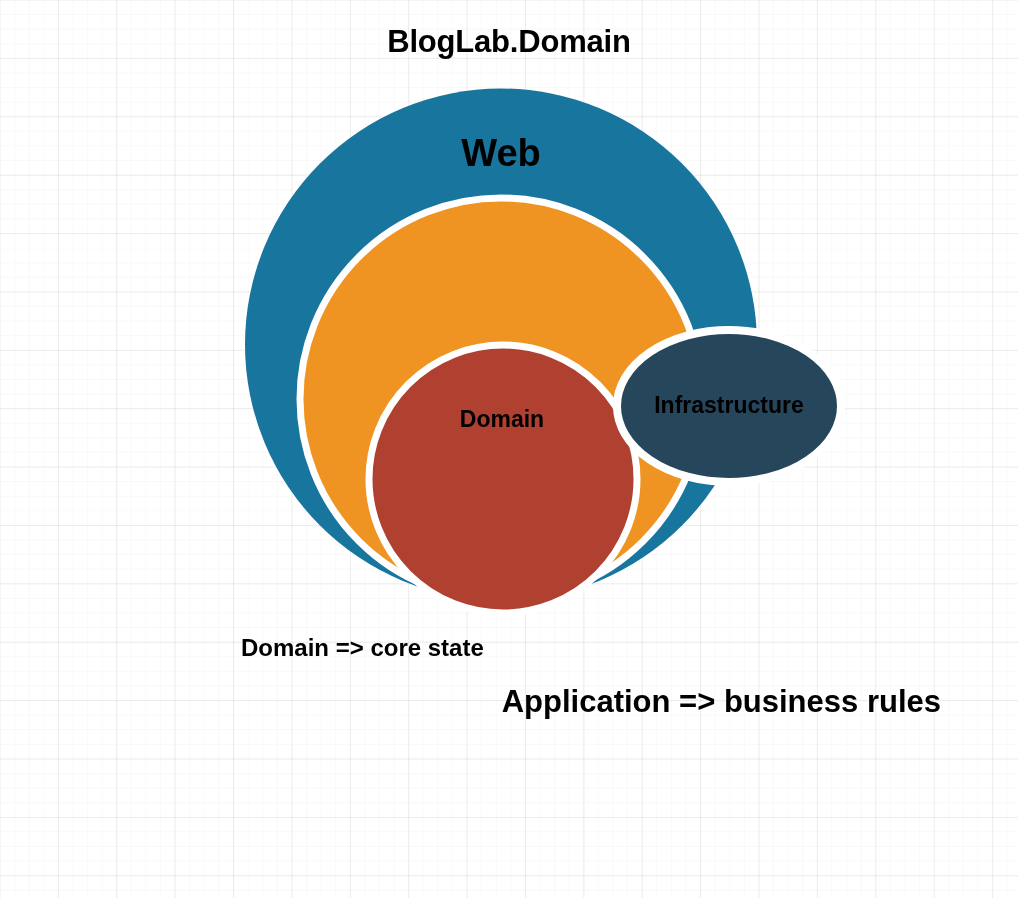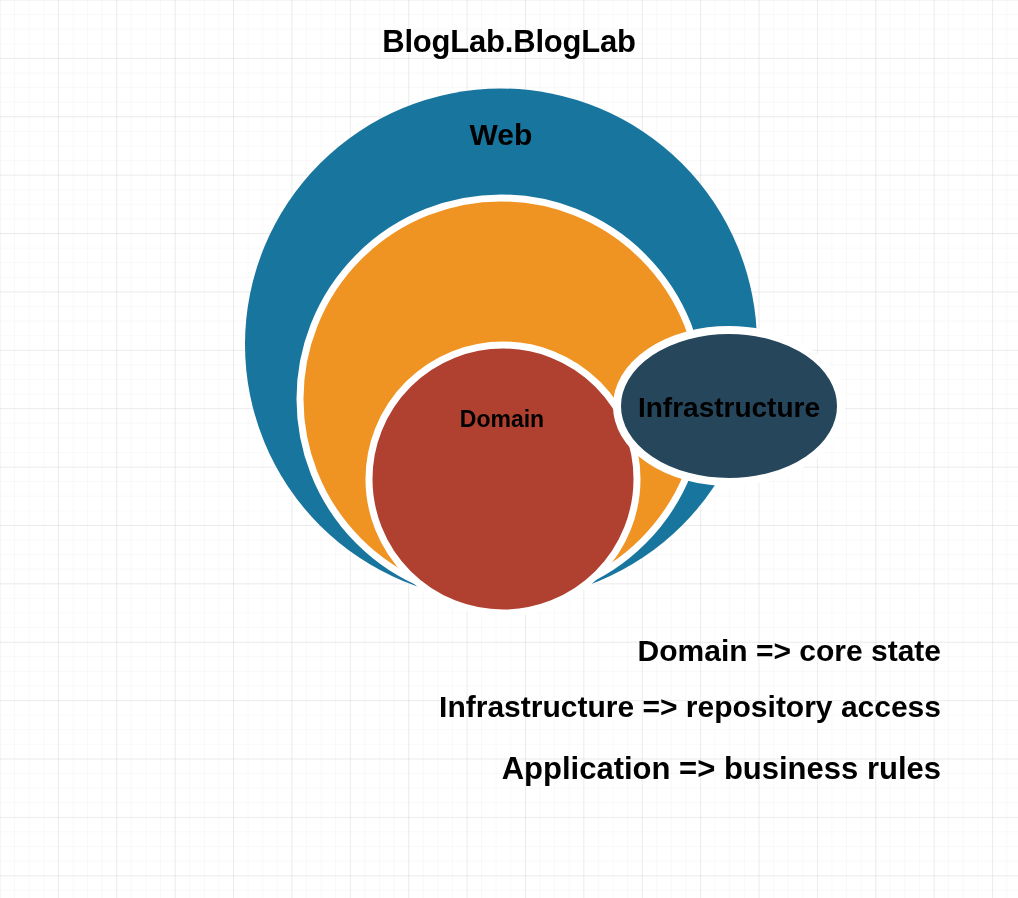--- a/index.html
+++ b/index.html
@@ -59,69 +59,69 @@
   
   .ring-label {
     position: absolute;
     color: #000000;
     font-weight: bold;
     white-space: nowrap;
     text-align: center;
   }
   #label-web {
     left: 351px;
-    top: 118px;
+    top: 132px;
     width: 300px;
-    font-size: 30px;
+    font-size: 38px;
   }
   #label-application {
     left: 353px;
     top: 270px;
     width: 300px;
     font-size: 30px;
   }
   #label-domain {
     left: 382px;
     top: 406px;
     width: 240px;
     font-size: 23px;
   }
   #label-infrastructure {
     left: 617px;
     top: 392px;
     width: 224px;
-    font-size: 28px;
+    font-size: 23px;
     text-align: center;
   }
 
   
   #legend {
     position: absolute;
     left: 241px;
     top: 636px;
     width: 700px;
   }
   .legend-line {
     color: #000000;
     font-weight: bold;
     white-space: nowrap;
     line-height: 1.0;
   }
-  .legend-line.small { font-size: 30px; text-align: right; }
+  .legend-line.small { font-size: 24px; }
   .legend-line.large { font-size: 31px; }
   .legend-line.l0 { margin-bottom: 26px; }
   .legend-line.l1 { margin-bottom: 31px; }
   .legend-line.l2 { margin-bottom: 36px; text-align: right; }
 </style>
 </head>
 <body>
 
 <div id="canvas">
 
-  <div id="diagram-title">BlogLab.BlogLab</div>
+  <div id="diagram-title">BlogLab.Domain</div>
 
   <svg id="rings-svg" viewBox="0 0 1018 898" xmlns="http://www.w3.org/2000/svg">
 
     <circle cx="501" cy="344.5" r="256" fill="#17759e" stroke="#ffffff" stroke-width="0"></circle>
 
     <circle cx="501" cy="399" r="201" fill="#ef9423" stroke="#ffffff" stroke-width="7"></circle>
 
     <circle cx="503" cy="479" r="134" fill="#b0402f" stroke="#ffffff" stroke-width="7"></circle>
 
     <ellipse cx="729" cy="406" rx="112" ry="76" fill="#26465c" stroke="#ffffff" stroke-width="8"></ellipse>
@@ -129,17 +129,16 @@
 
   <div class="ring-label" id="label-web">Web</div>
 
 
   <div class="ring-label" id="label-domain">Domain</div>
 
   <div class="ring-label" id="label-infrastructure">Infrastructure</div>
 
   <div id="legend">
     <div class="legend-line small l0">Domain =&gt; core state</div>
-    <div class="legend-line small l1">Infrastructure =&gt; repository access</div>
     <div class="legend-line large l2">Application =&gt; business rules</div>
   </div>
 
 </div>
 
 </body></html>

